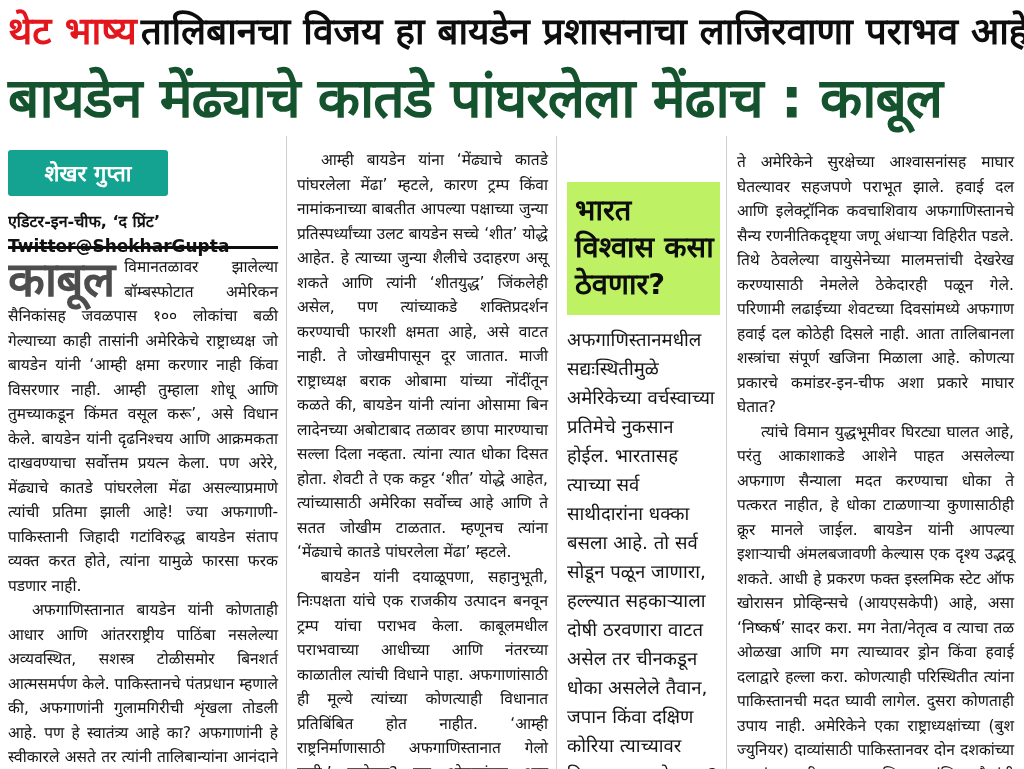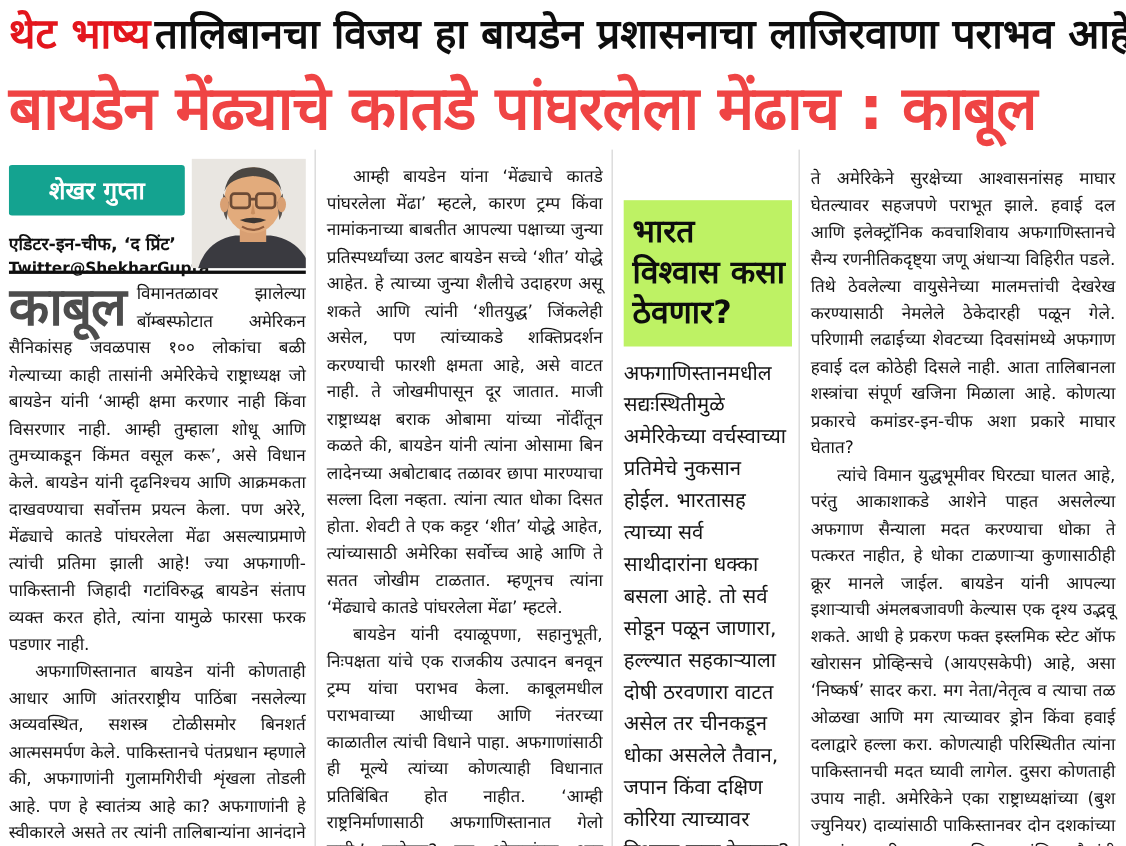--- a/index.html
+++ b/index.html
@@ -9,42 +9,42 @@
     background:#fff; overflow:hidden;
     font-family:"DejaVu Sans","Liberation Sans",sans-serif;
     color:#111;
   }
   
   .kicker { padding:6px 10px 0 8px; white-space:nowrap; line-height:50px; }
   .kicker-label { color:#e3161d; font-weight:bold; font-size:38px; margin-right:4px; }
   .kicker-text  { color:#0d0d0d; font-weight:bold; font-size:37px; }
   
   .headline {
-    padding:2px 8px 6px 8px; font-size:55px; font-weight:bold; color:#ef4444;
+    padding:2px 8px 6px 8px; font-size:55px; font-weight:bold; color:#14532d;
     letter-spacing:-1px; line-height:64px; white-space:nowrap;
   }
   
   .columns { display:flex; align-items:stretch; padding:0 8px; height:637px; }
   .col { overflow:hidden; }
   .col + .col { border-left:1px solid #cfcfcf; }
   .col1 { width:278px; padding-right:8px; }
   .col2 { width:270px; padding:12px 8px 0 10px; }
   .col3 { width:170px; padding:4px 6px 0 10px; }
   .col4 { width:290px; padding:14px 2px 0 10px; }
   .body-text { font-size:15.5px; line-height:24.5px; text-align:justify; color:#141414; }
   .body-text p.indent { text-indent:24px; }
   
-  .byline-block { display:flex; padding-top:8px; height:102px; }
+  .byline-block { display:flex; padding-top:8px; height:102px;flex-direction:column; }
   .byline-left { width:160px; }
   .author-box {
     background:#14a390; color:#fff; font-weight:bold; font-size:22px;
     text-align:center; padding:7px 0 9px 0; border-radius:3px; margin-top:6px;
   }
   .author-role { text-align:left; font-weight:bold; font-size:16px; margin-top:14px; color:#111; }
-  .author-twitter { text-align:center; font-weight:bold; font-size:14px; margin-top:4px; color:#111; }
+  .author-twitter { text-align:center; font-weight:bold; font-size:17px; margin-top:4px; color:#111; }
   .author-photo { width:112px; height:100px; margin-left:6px; overflow:hidden; }
   .byline-rule { border-top:3.5px solid #0d0d0d; margin:8px 0 6px 0; }
   
   .dropword {
     float:left; font-size:48px; font-weight:bold; color:#4d4d4d;
     line-height:44px; padding:2px 10px 0 0; letter-spacing:-1px;
   }
   
   .pullquote-title {
     background:#bef264; font-size:29px; font-weight:bold; line-height:37px;

